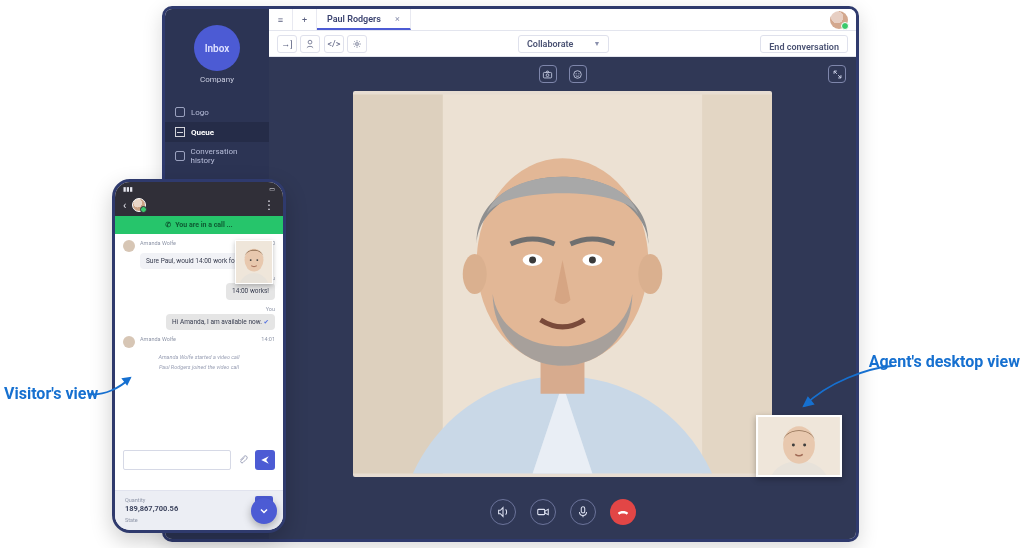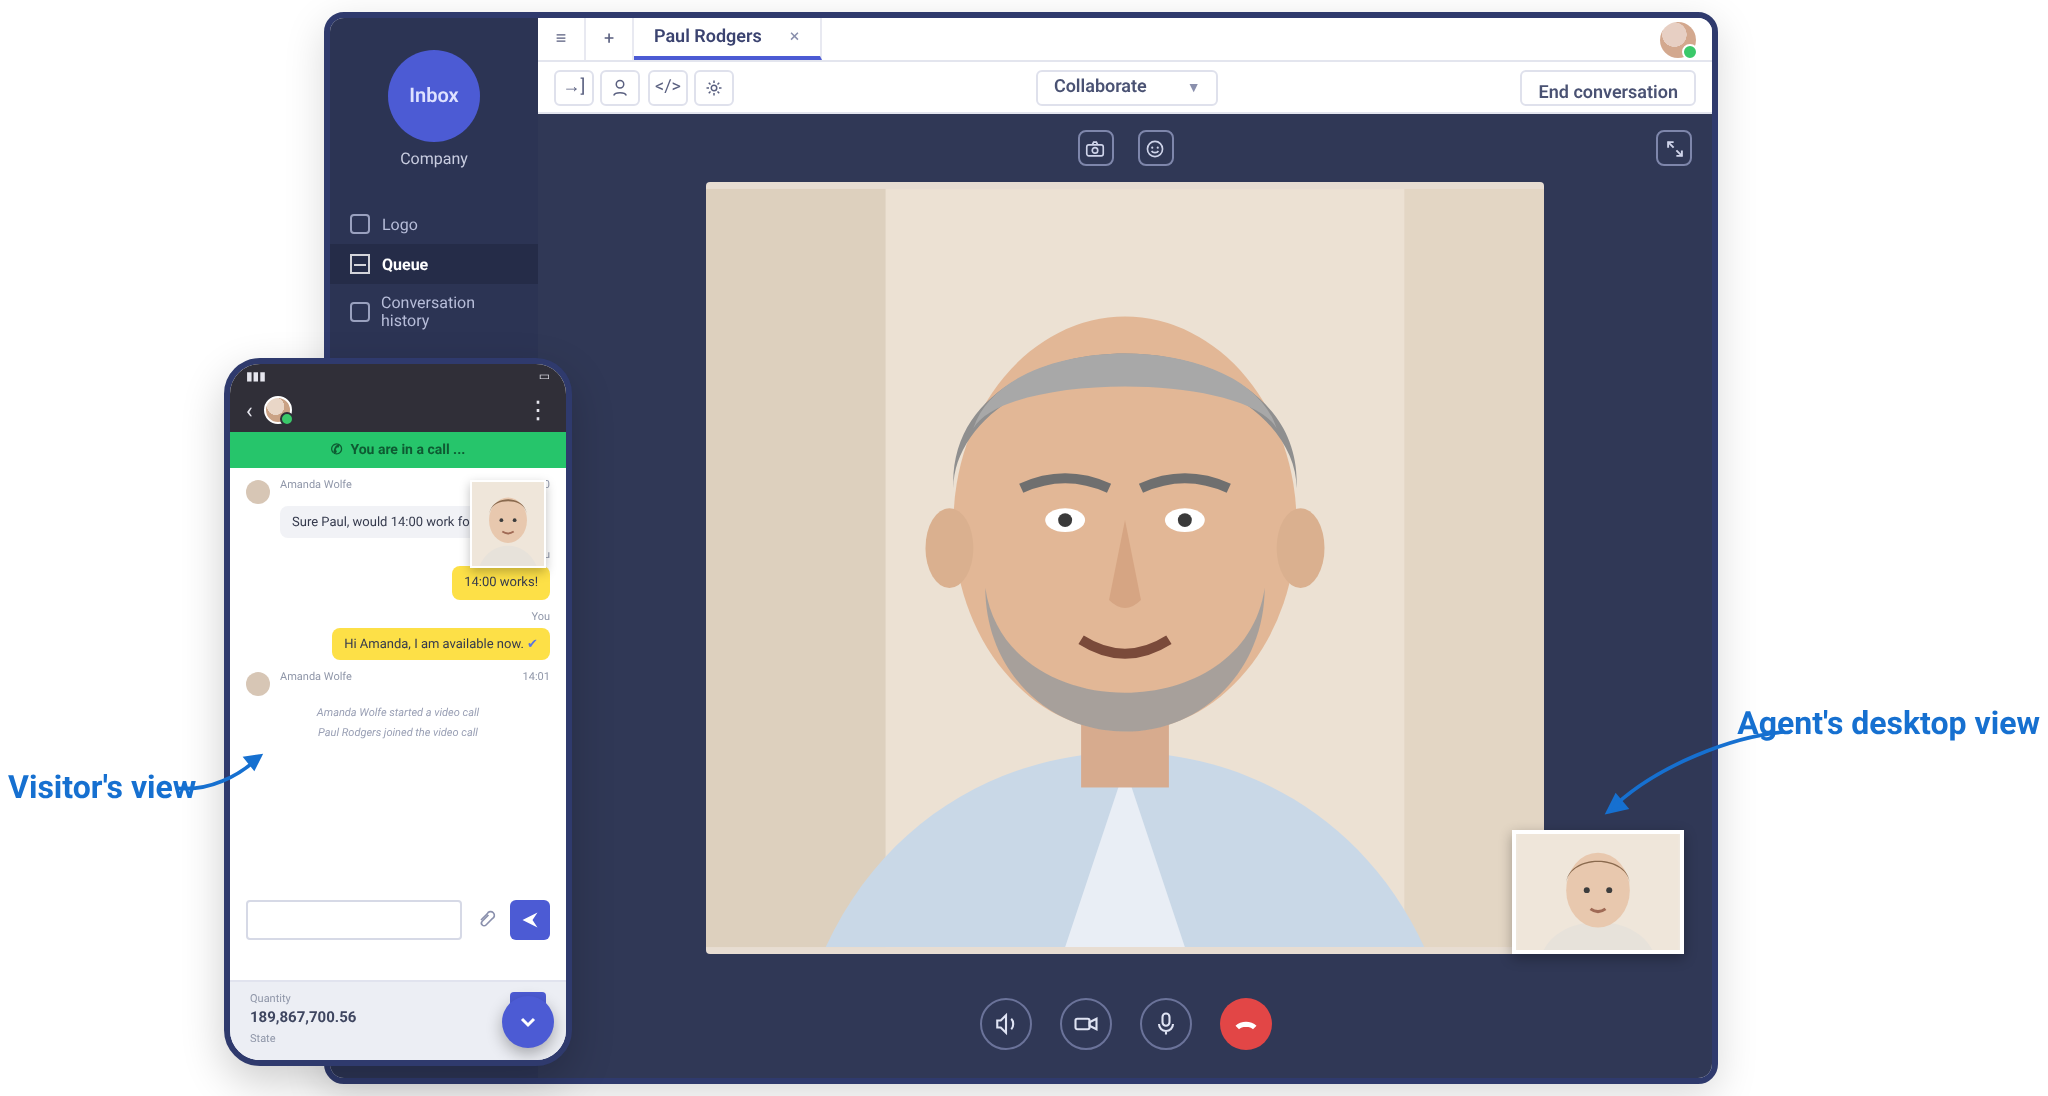--- a/index.html
+++ b/index.html
@@ -172,21 +172,21 @@
   .row{display:flex; gap:5px; margin-bottom:6px;}
   .row .bav{width:12px;height:12px;border-radius:50%;background:#d7c6b5;flex:0 0 12px;}
   .row .col{flex:1;}
   .meta{display:flex;justify-content:space-between;font-size:5.5px;color:#9097a9;margin-bottom:2px;}
   .bubble{
     display:inline-block;max-width:120px;
     padding:4px 6px;border-radius:4px;
     font-size:6.5px;color:#353a4d;line-height:1.3;
   }
   .b-agent{background:#f1f2f6;}
-  .b-you{background:#fde047;}
+  .b-you{background:#e5e5e5;}
   .row.right{justify-content:flex-end;}
   .row.right .col{display:flex;flex-direction:column;align-items:flex-end;}
   .sys{
     text-align:center;font-size:5.5px;color:#9aa0b5;font-style:italic;
     margin:4px 0;
   }
 
   .mini-pip{
     position:absolute; right:10px; top:58px;
     width:38px; height:44px; background:#efe7dd; border:1px solid #fff;

